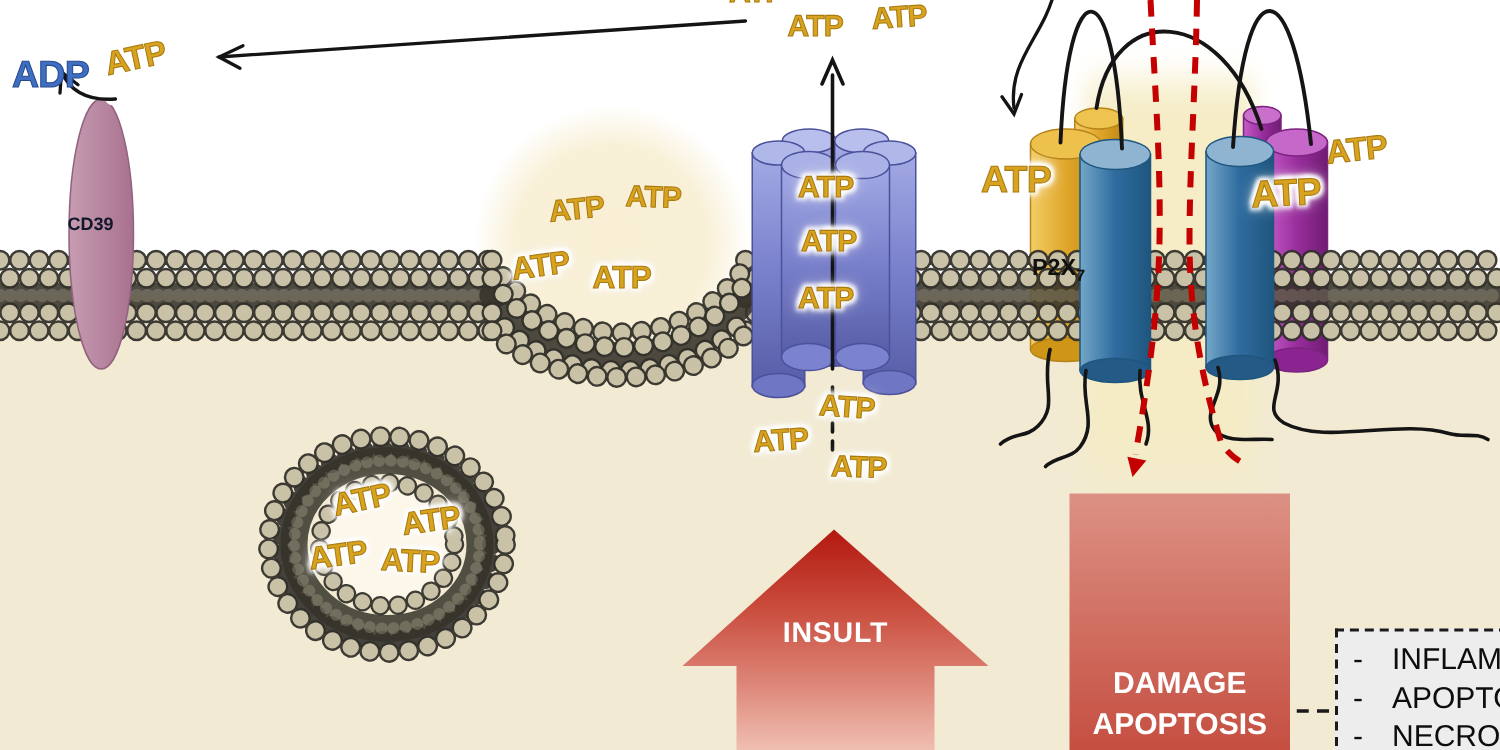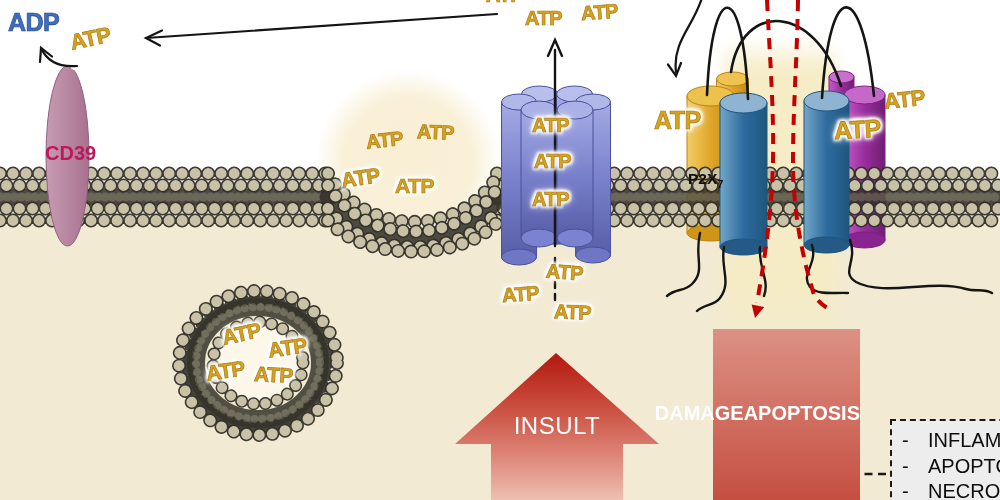--- a/index.html
+++ b/index.html
@@ -15,32 +15,33 @@
     letter-spacing:-0.5px;
   }
   .glow{
     text-shadow:0 0 4px #fff,0 0 7px #fff,0 0 11px #fff,
       2px 2px 3px #fff,-2px -2px 3px #fff,2px -2px 3px #fff,-2px 2px 3px #fff;
   }
   .adp{
     font-weight:800;color:var(--adp-blue,#3f6fc0);
     -webkit-text-stroke:0.7px #27488f;letter-spacing:-0.5px;
     font-size:25px;
-  }
-  .cd39{font-size:20px;font-weight:600;color:#be185d;}
+    margin-top:28px;
+  }
+  .cd39{font-size:12px;font-weight:600;color:#0f172a;}
   .p2x7{font-size:15.5px;font-weight:700;color:#101010;margin-top:24px;}
   .p2x7 sub{font-size:11px;}
   .insult-label{
-    font-size:24px;font-weight:400;color:#ffffff;letter-spacing:0.5px;
+    font-size:19px;font-weight:700;color:#ffffff;letter-spacing:0.5px;
     width:132px;text-align:center;
   }
   .damage-box{
     position:absolute;left:713px;top:329px;width:147px;height:171px;
     background:linear-gradient(to bottom,var(--damage-top,#dc9184),var(--damage-bottom,#c54f41));
-    display:flex;justify-content:flex-end;align-items:center;
+    display:flex;flex-direction:column;justify-content:flex-end;align-items:center;
     padding-bottom:3px;box-sizing:border-box;
   }
   .damage-box div{
     color:#fff;font-size:20px;font-weight:600;line-height:27px;text-align:center;
   }
   .outcome-box{
     position:absolute;left:890px;top:419px;width:175px;height:130px;
     background:var(--outcome-box-bg,#ededed);
     border:2.5px dashed #1a1a1a;
     box-sizing:border-box;

